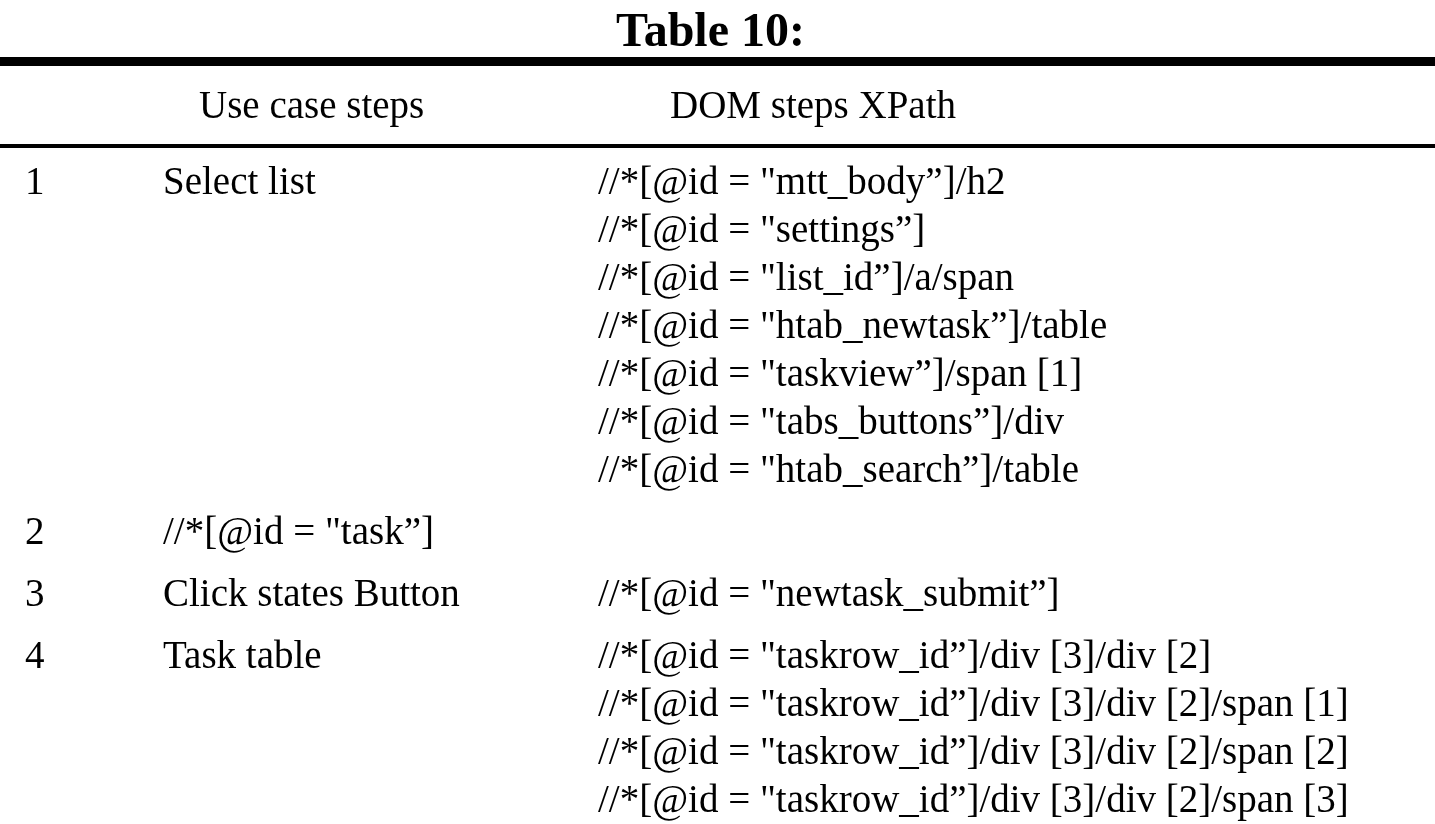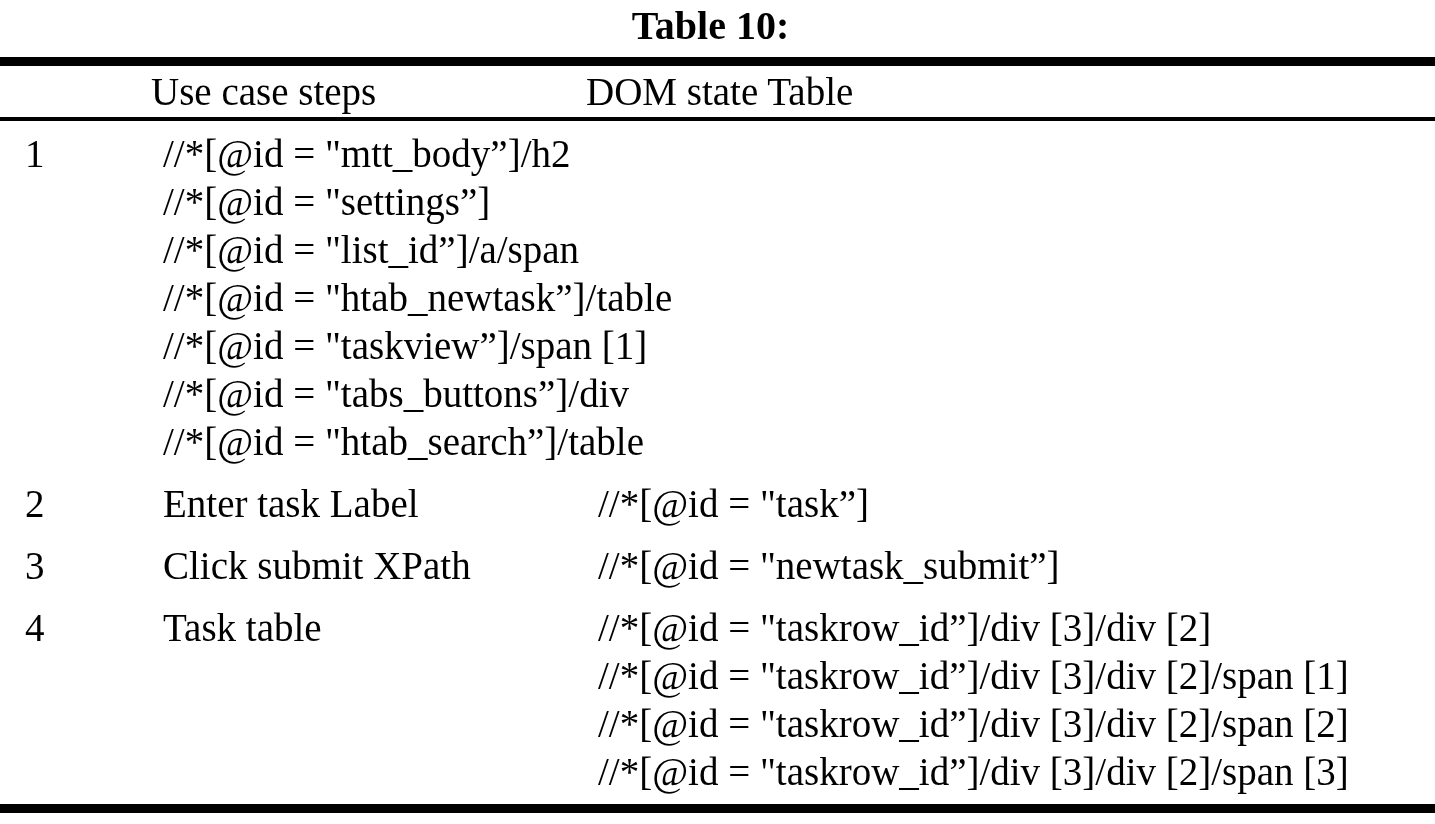--- a/index.html
+++ b/index.html
@@ -16,39 +16,40 @@
     font-family: "Liberation Serif", "DejaVu Serif", serif;
     font-size: 39px;
     overflow: hidden;
   }
   .caption {
     height: 55px;
     padding-top: 2px;
     display: flex;
     justify-content: center;
     align-items: flex-start;
-    font-size: 40px;
+    font-size: 48px;
     white-space: nowrap;
   }
   .caption .cap-label {
     font-weight: bold;
     margin-right: 14px;
   }
   .rule {
     width: 100%;
     background: #000000;
   }
   .rule.thick { height: 9px; }
   .rule.thin  { height: 4px; }
   .hrow {
     display: grid;
     grid-template-columns: 138px 435px 1fr;
-    padding-left: 13px;
-    height: 51px;
+    padding-left: 25px;
+    height: 78px;
     align-items: center;
+    gap: 36px;
   }
   .tbody {
     padding-top: 9px;
   }
   .trow {
     display: grid;
     grid-template-columns: 138px 435px 1fr;
     padding-left: 25px;
     margin-bottom: 14px;
   }
@@ -65,48 +66,48 @@
 
   <div class="caption">
     <span class="cap-label">Table 10:</span>
   </div>
 
   <div class="rule thick"></div>
 
   <div class="hrow">
     <div class="h-num"></div>
     <div class="h-step">Use case steps</div>
-    <div class="h-xpath">DOM state Table</div>
+    <div class="h-xpath">DOM steps XPath</div>
   </div>
 
   <div class="rule thin"></div>
 
   <div class="tbody">
       <div class="trow">
         <div class="c-num">1</div>
+        <div class="c-step">Select list</div>
         <div class="c-xp">
           <div class="xline">//*[@id = "mtt_body”]/h2</div>
           <div class="xline">//*[@id = "settings”]</div>
           <div class="xline">//*[@id = "list_id”]/a/span</div>
           <div class="xline">//*[@id = "htab_newtask”]/table</div>
           <div class="xline">//*[@id = "taskview”]/span [1]</div>
           <div class="xline">//*[@id = "tabs_buttons”]/div</div>
           <div class="xline">//*[@id = "htab_search”]/table</div>
         </div>
       </div>
       <div class="trow">
         <div class="c-num">2</div>
-        <div class="c-step">Enter task Label</div>
         <div class="c-xp">
           <div class="xline">//*[@id = "task”]</div>
         </div>
       </div>
       <div class="trow">
         <div class="c-num">3</div>
-        <div class="c-step">Click submit XPath</div>
+        <div class="c-step">Click states Button</div>
         <div class="c-xp">
           <div class="xline">//*[@id = "newtask_submit”]</div>
         </div>
       </div>
       <div class="trow">
         <div class="c-num">4</div>
         <div class="c-step">Task table</div>
         <div class="c-xp">
           <div class="xline">//*[@id = "taskrow_id”]/div [3]/div [2]</div>
           <div class="xline">//*[@id = "taskrow_id”]/div [3]/div [2]/span [1]</div>

